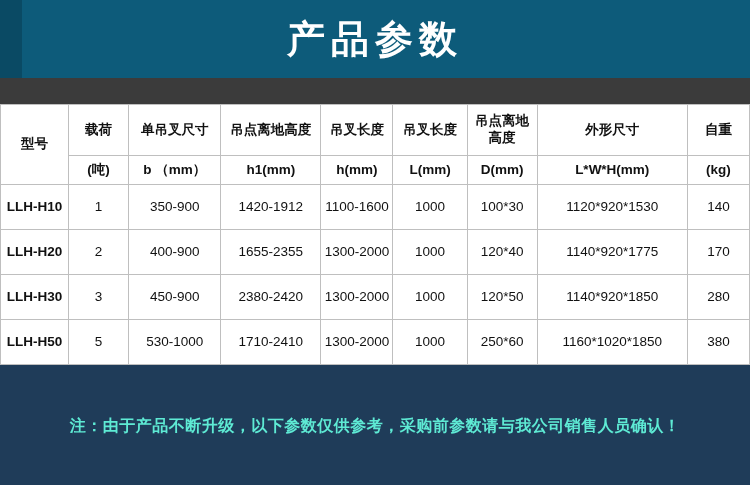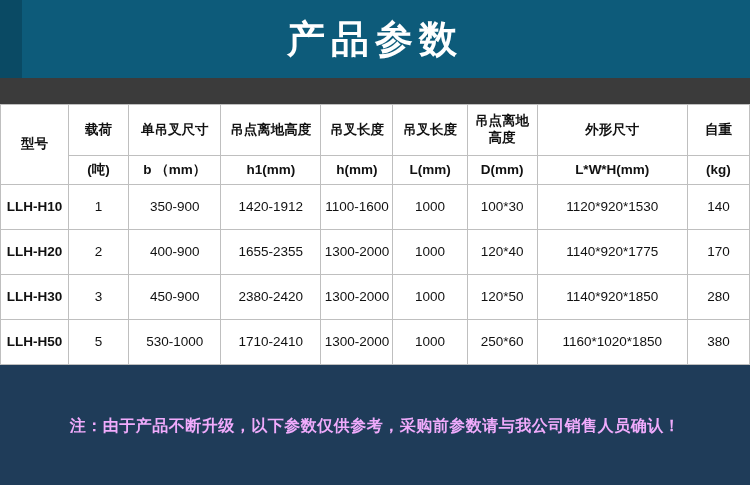--- a/index.html
+++ b/index.html
@@ -99,21 +99,21 @@
     left: 0;
     bottom: 0;
     width: 750px;
     height: 118px;
     background: #1f3c59;
     display: flex;
     align-items: center;
     justify-content: center;
   }
   .note-text {
-    color: #f0abfc;
+    color: #5eead4;
     font-size: 16px;
     font-weight: bold;
     letter-spacing: 0.5px;
   }
 </style>
 </head>
 <body>
 
 <div class="page">
 

